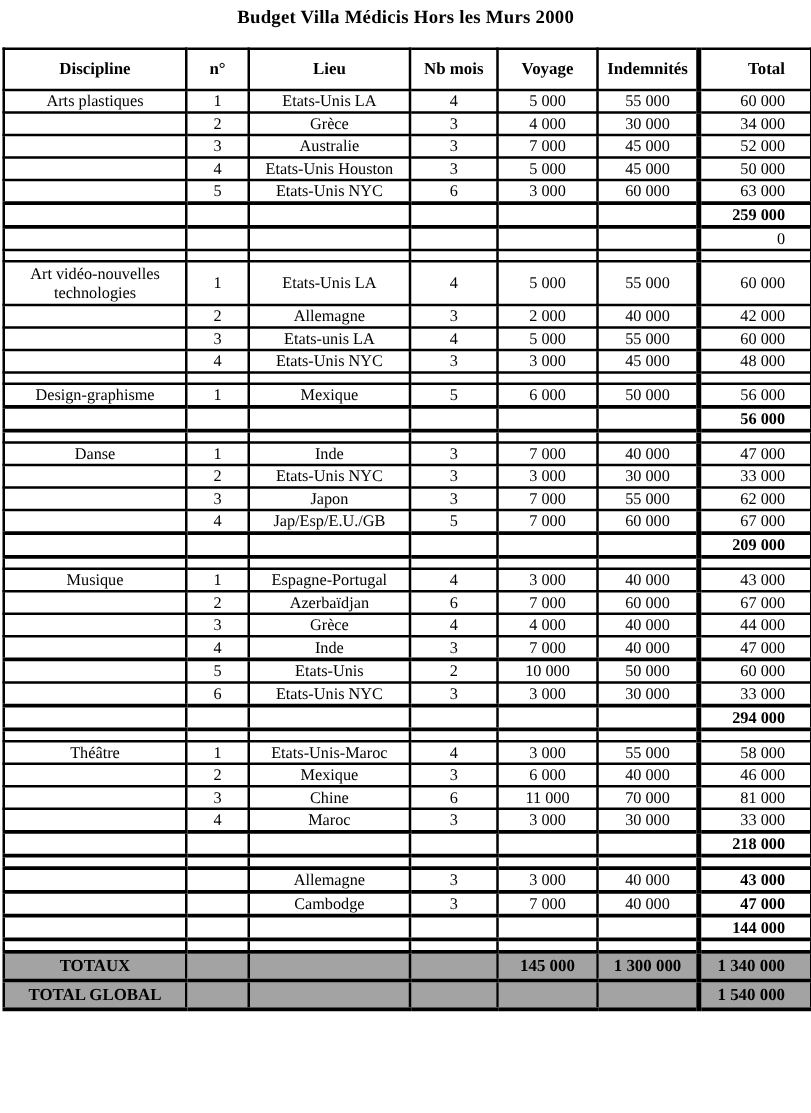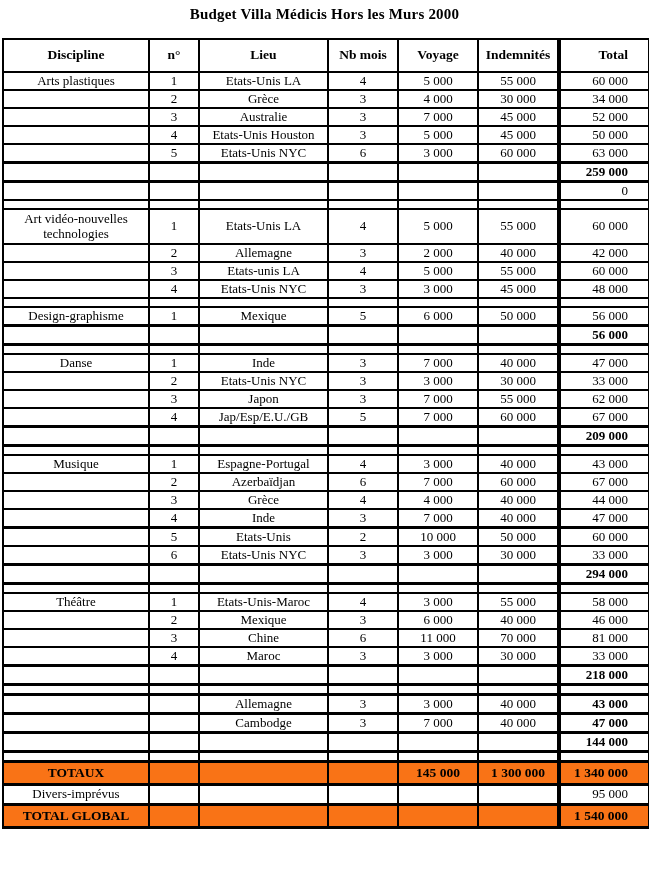--- a/index.html
+++ b/index.html
@@ -60,21 +60,21 @@
   }
   tbody td { height: 16px; }
 
   tr.r-tall td   { height: 33px; margin-top: 44px; }
   tr.r-spacer td { height: 7px; }
   tr.r-total td  { border-top-width: 3px; border-bottom-width: 3px; }
   tr.r-total td.col-total,
   tr.r-boldtotal td.col-total { font-weight: bold; margin-top: 15px; }
   tr.r-thickt td { border-top-width: 3px; }
   tr.r-shade td {
-    background: #f97316;
+    background: #a3a3a3;
     font-weight: bold;
     font-size: 13.5px;
     height: 20px;
     border-top-width: 3px;
     border-bottom-width: 3px;
   }
   tr.r-divers td { height: 17px; }
 </style>
 </head>
 <body>
@@ -466,29 +466,20 @@
         </tr>
         <tr class="r-shade">
           <td class="col-discipline">TOTAUX</td>
           <td class="col-no"></td>
           <td class="col-lieu"></td>
           <td class="col-nb_mois"></td>
           <td class="col-voyage">145 000</td>
           <td class="col-indemnites">1 300 000</td>
           <td class="col-total">1 340 000</td>
         </tr>
-        <tr class="r-divers">
-          <td class="col-discipline">Divers-imprévus</td>
-          <td class="col-no"></td>
-          <td class="col-lieu"></td>
-          <td class="col-nb_mois"></td>
-          <td class="col-voyage"></td>
-          <td class="col-indemnites"></td>
-          <td class="col-total">95 000</td>
-        </tr>
         <tr class="r-shade">
           <td class="col-discipline">TOTAL GLOBAL</td>
           <td class="col-no"></td>
           <td class="col-lieu"></td>
           <td class="col-nb_mois"></td>
           <td class="col-voyage"></td>
           <td class="col-indemnites"></td>
           <td class="col-total">1 540 000</td>
         </tr>
       </tbody>

